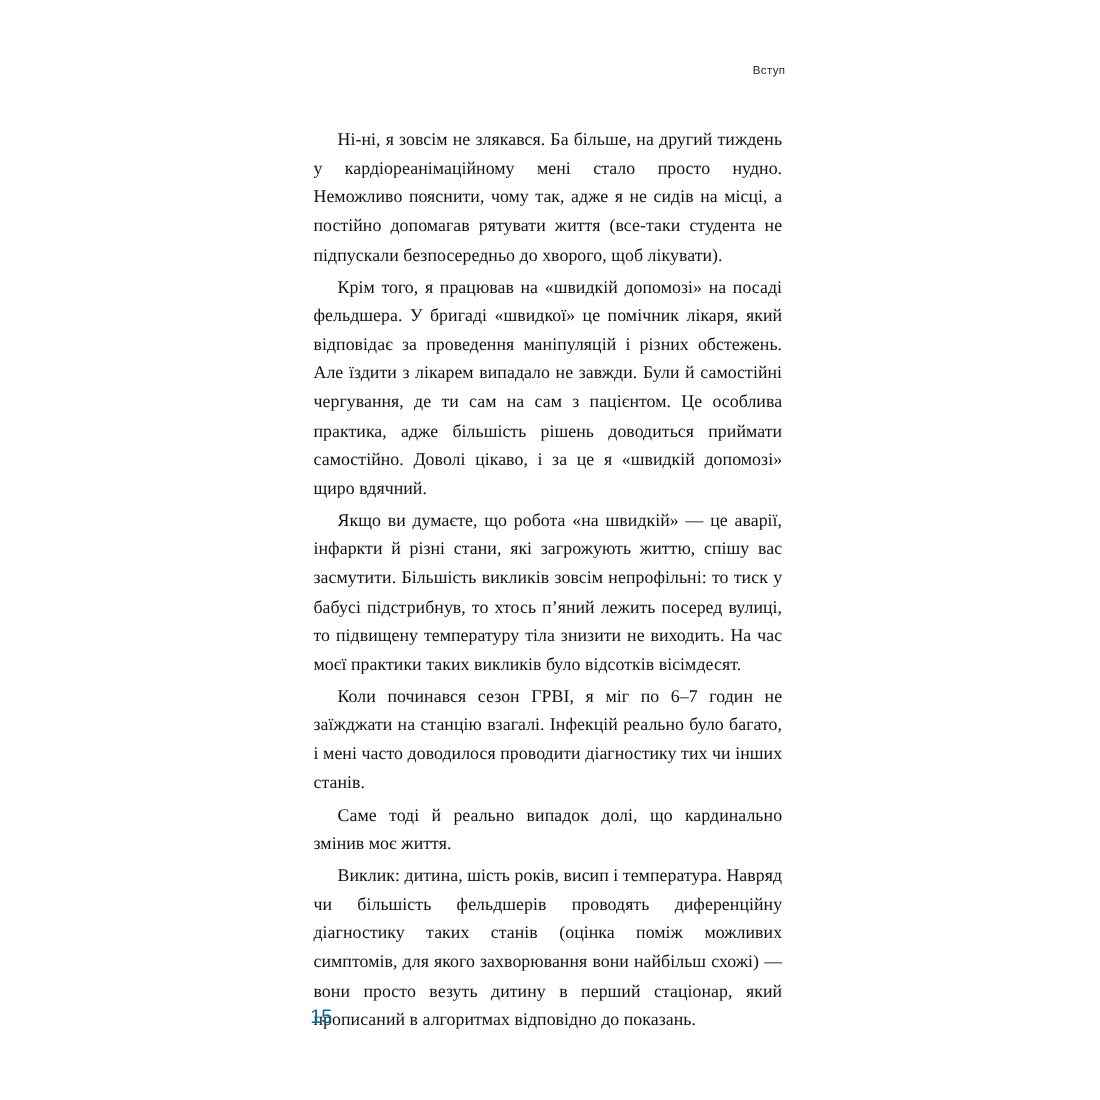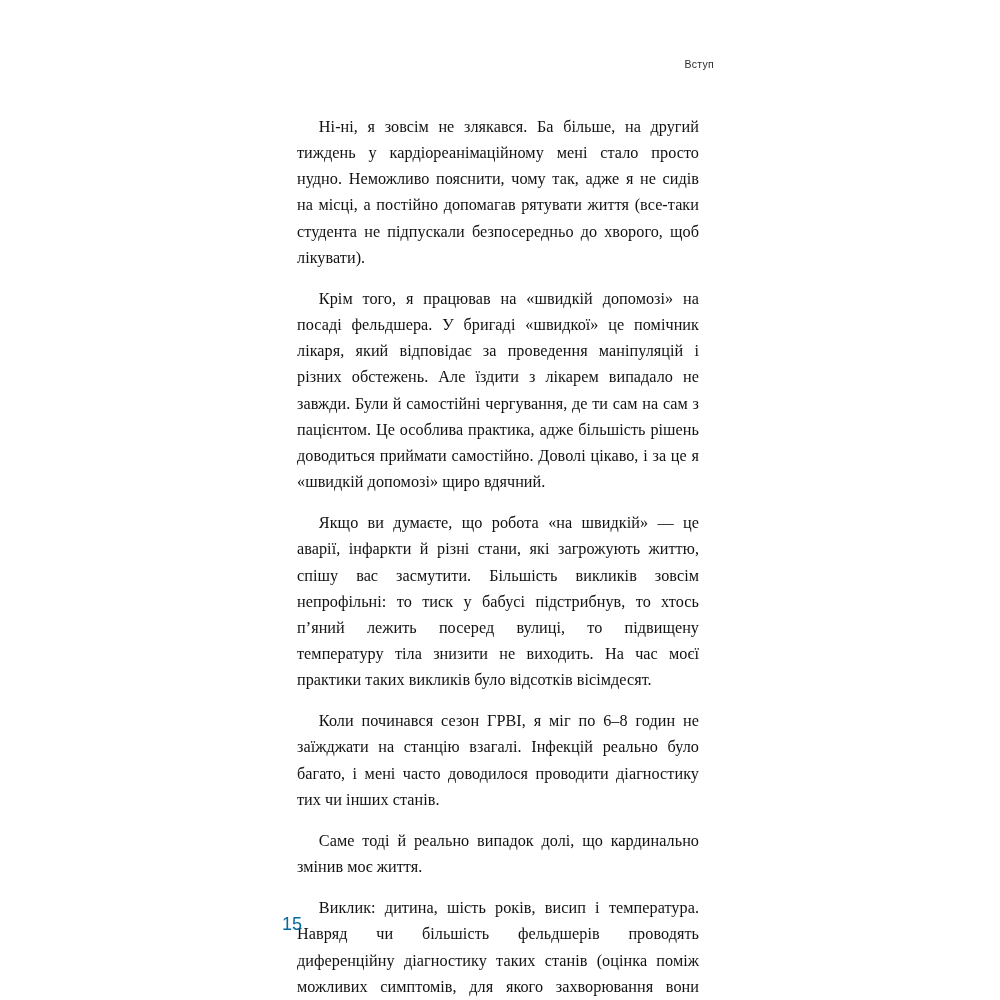--- a/index.html
+++ b/index.html
@@ -38,21 +38,21 @@
   }
   .body-text {
     font-size: 16.2px;
     line-height: 1.615;
     text-align: justify;
     text-justify: inter-word;
     color: #111111;
     letter-spacing: 0.05px;
   }
   .body-text p {
-    margin: 15px;
+    margin: 3px;
     text-indent: 1.35em;
     hyphens: none;
   }
   .folio {
     position: absolute;
     left: 282px;
     top: 914px;
     width: 432px;
     font-family: "Liberation Sans", sans-serif;
     font-size: 18px;
@@ -62,19 +62,19 @@
 </head>
 <body>
 
 <div class="page">
   <div class="page-inner">
     <div class="running-head">Вступ</div>
     <div class="body-text">
       <p>Ні-ні, я зовсім не злякався. Ба більше, на другий тиждень у кардіореанімаційному мені стало просто нудно. Неможливо пояснити, чому так, адже я не сидів на місці, а постійно допомагав рятувати життя (все-таки студента не підпускали безпосередньо до хворого, щоб лікувати).</p>
       <p>Крім того, я працював на «швидкій допомозі» на посаді фельдшера. У бригаді «швидкої» це помічник лікаря, який відповідає за проведення маніпуляцій і різних обстежень. Але їздити з лікарем випадало не завжди. Були й самостійні чергування, де ти сам на сам з пацієнтом. Це особлива практика, адже більшість рішень доводиться приймати самостійно. Доволі цікаво, і за це я «швидкій допомозі» щиро вдячний.</p>
       <p>Якщо ви думаєте, що робота «на швидкій» — це аварії, інфаркти й різні стани, які загрожують життю, спішу вас засмутити. Більшість викликів зовсім непрофільні: то тиск у бабусі підстрибнув, то хтось п’яний лежить посеред вулиці, то підвищену температуру тіла знизити не виходить. На час моєї практики таких викликів було відсотків вісімдесят.</p>
-      <p>Коли починався сезон ГРВІ, я міг по 6–8 годин не заїжджати на станцію взагалі. Інфекцій реально було багато, і мені часто доводилося проводити діагностику тих чи інших станів.</p>
+      <p>Коли починався сезон ГРВІ, я міг по 6–7 годин не заїжджати на станцію взагалі. Інфекцій реально було багато, і мені часто доводилося проводити діагностику тих чи інших станів.</p>
       <p>Саме тоді й реально випадок долі, що кардинально змінив моє життя.</p>
       <p>Виклик: дитина, шість років, висип і температура. Навряд чи більшість фельдшерів проводять диференційну діагностику таких станів (оцінка поміж можливих симптомів, для якого захворювання вони найбільш схожі) — вони просто везуть дитину в перший стаціонар, який прописаний в алгоритмах відповідно до показань.</p>
     </div>
   </div>
   <div class="folio">15</div>
 </div>
 
 </body></html>

